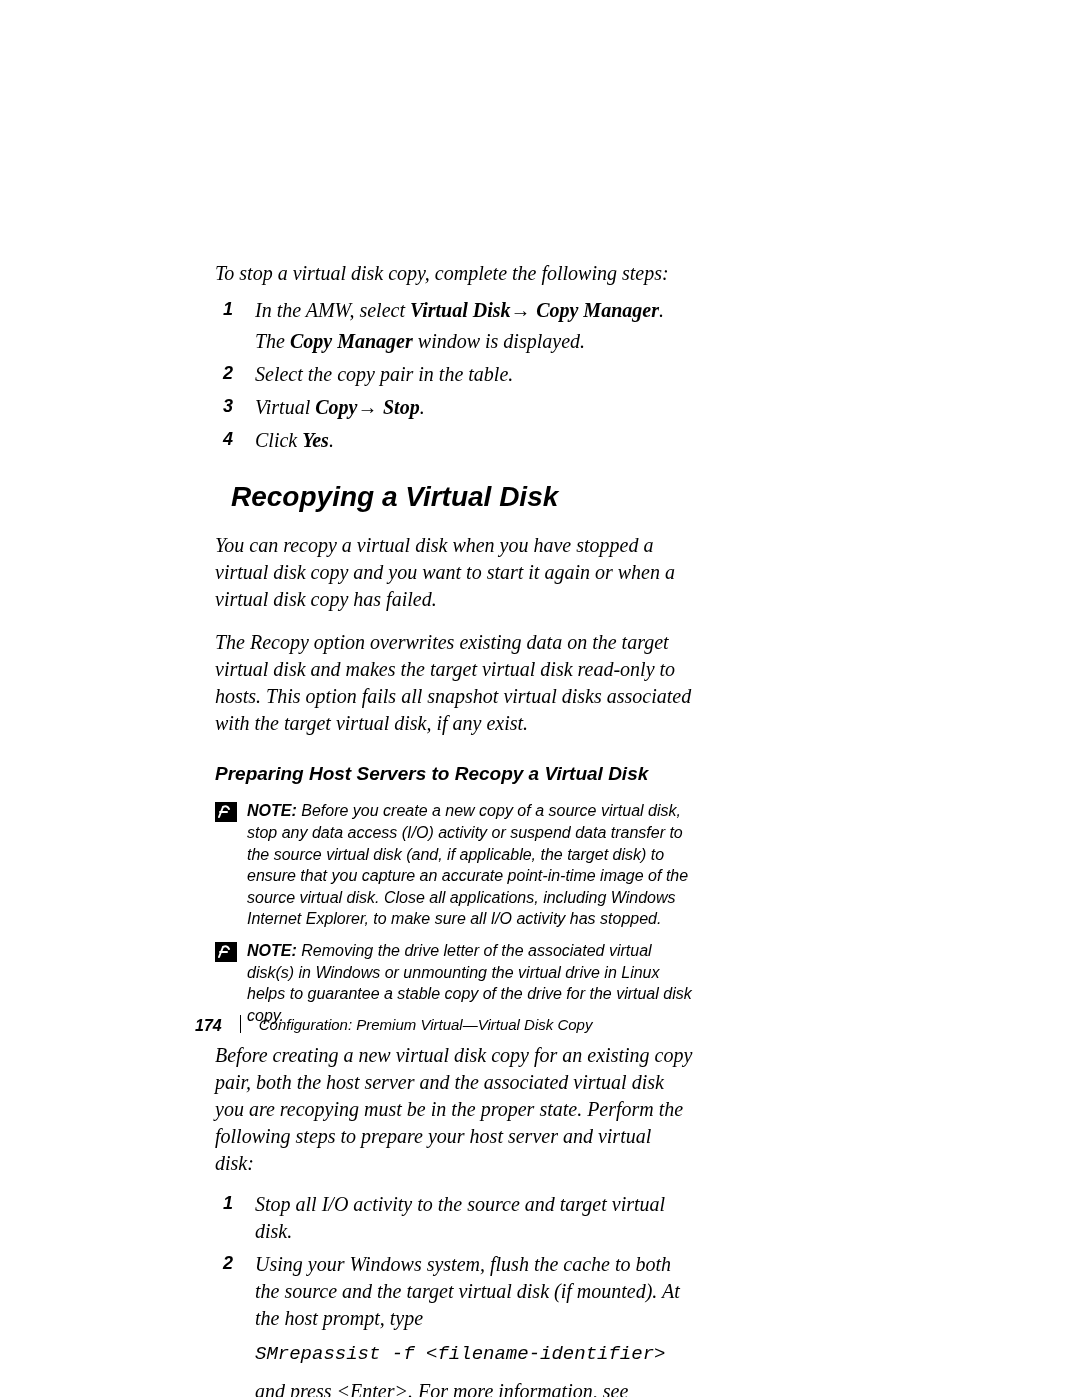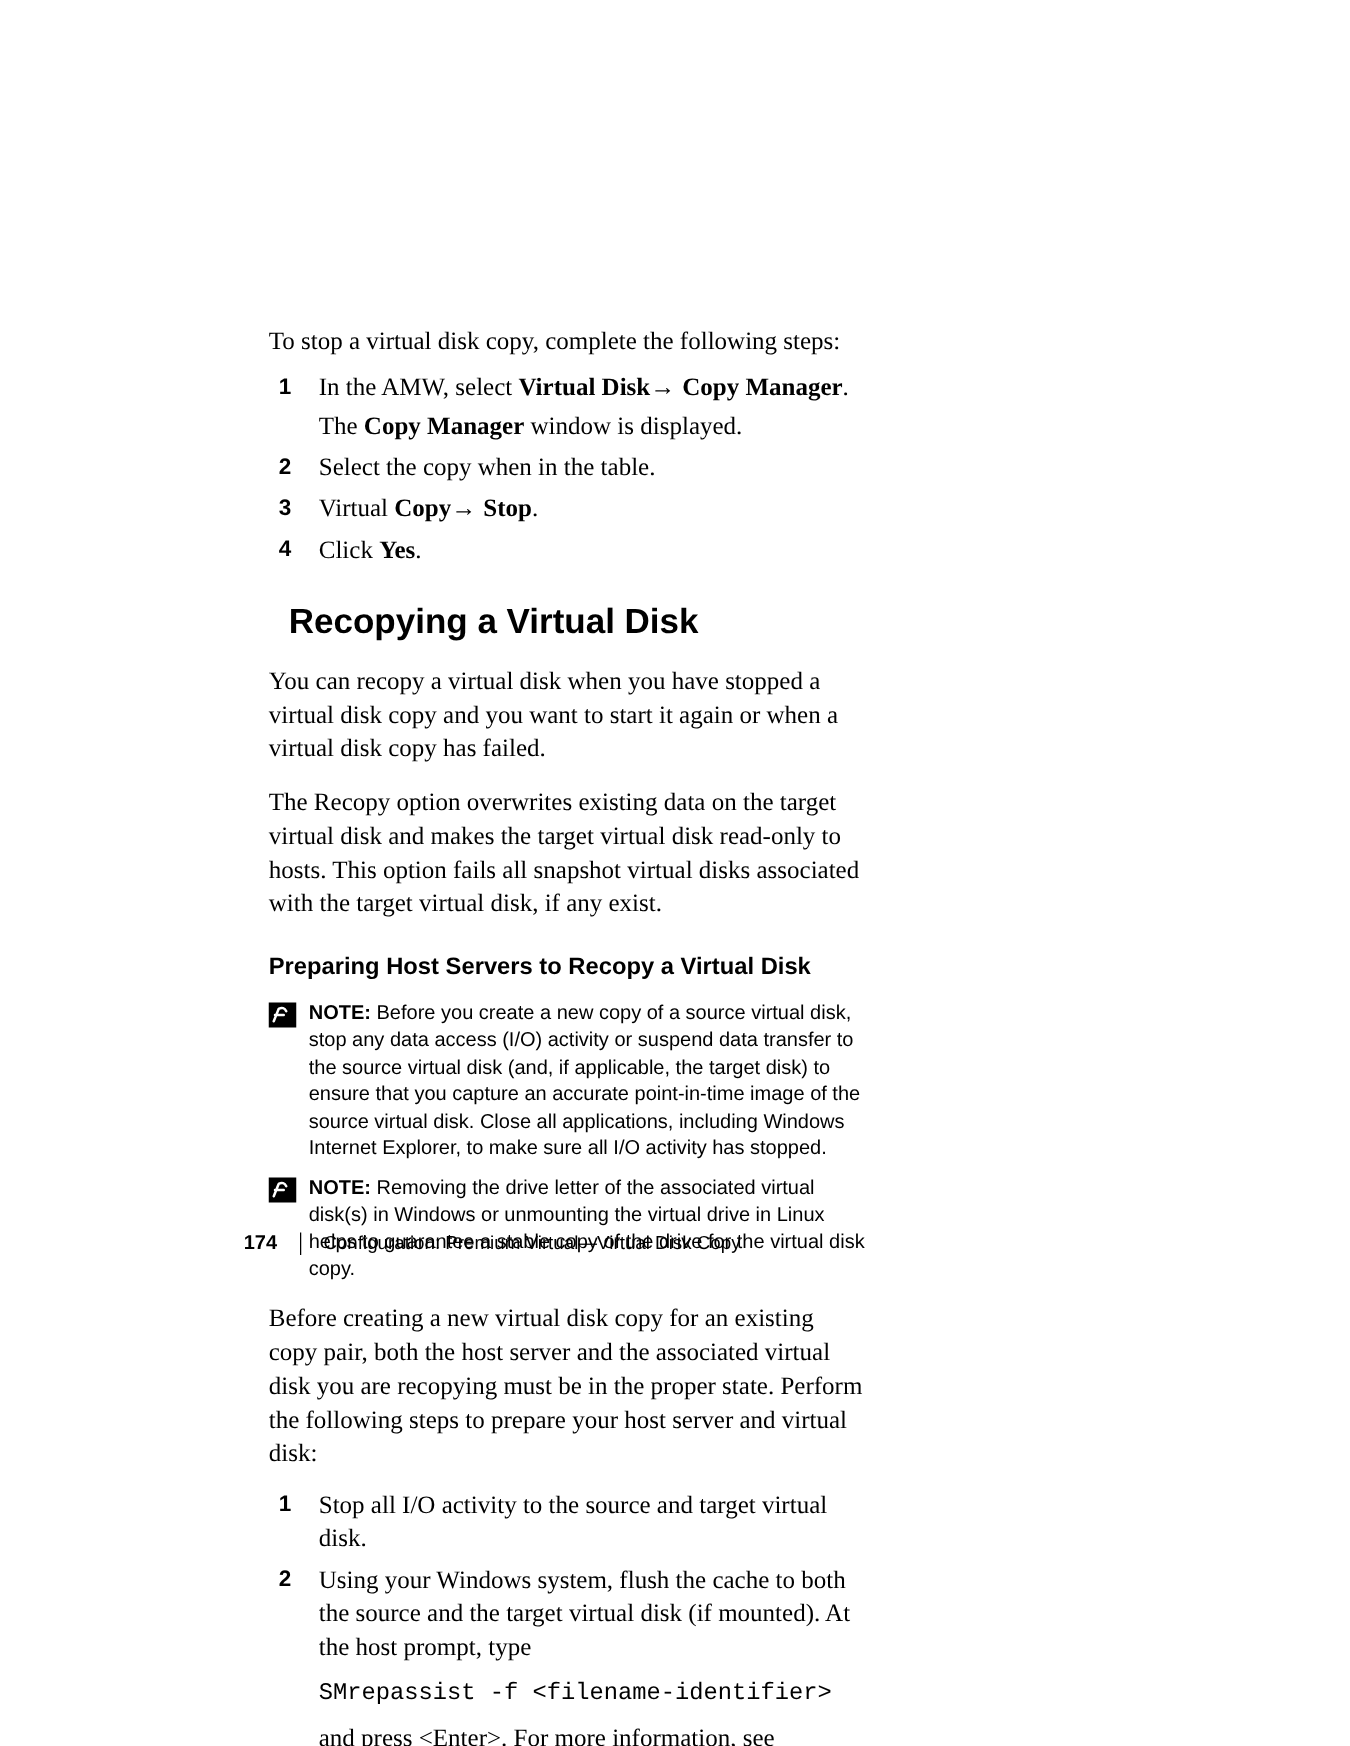--- a/index.html
+++ b/index.html
@@ -12,20 +12,21 @@
     color: #000;
   }
   .page {
     position: relative;
     width: 919px;
     height: 1397px;
     box-sizing: border-box;
     padding: 260px 225px 80px 215px;
     font-size: 20px;
     line-height: 1.35;
+    font-style: italic;
   }
   .intro {
     margin-bottom: 10px;
   }
   .steps {
     margin: 0 0 20px 0;
     padding: 0;
     list-style: none;
   }
   .steps li {
@@ -87,25 +88,25 @@
   }
   .note-text .lead { font-weight: bold; }
   .code {
     font-family: "Courier New", monospace;
     font-size: 19px;
     margin: 10px 0;
   }
   .footer-real {
     position: absolute;
     left: 195px;
-    top: 984px;
+    top: 1015px;
     font-family: Arial, Helvetica, sans-serif;
     font-size: 15px;
     display: flex;
-    align-items: center;
+    align-items: flex-start;
     gap: 18px;
   }
   .footer-real .pnum {
     font-weight: bold;
     font-size: 16px;
   }
   .footer-real .divider {
     width: 1px;
     height: 18px;
     background: #000;
@@ -120,21 +121,21 @@
   <div class="intro">To stop a virtual disk copy, complete the following steps:</div>
 
   <ol class="steps" id="steps-top">
       <li>
         <span class="num">1</span>
         <div><span>In the AMW, select </span><span class="bold">Virtual Disk</span><span class="arrow">→ </span><span class="bold">Copy Manager</span><span>.</span></div>
         <div style="margin-top: 4px;"><span>The </span><span class="bold">Copy Manager</span><span> window is displayed.</span></div>
       </li>
       <li>
         <span class="num">2</span>
-        <div><span>Select the copy when in the table.</span></div>
+        <div><span>Select the copy pair in the table.</span></div>
       </li>
       <li>
         <span class="num">3</span>
         <div><span>Virtual </span><span class="bold">Copy</span><span class="arrow">→ </span><span class="bold">Stop</span><span>.</span></div>
       </li>
       <li>
         <span class="num">4</span>
         <div><span>Click </span><span class="bold">Yes</span><span>.</span></div>
       </li>
     </ol>

